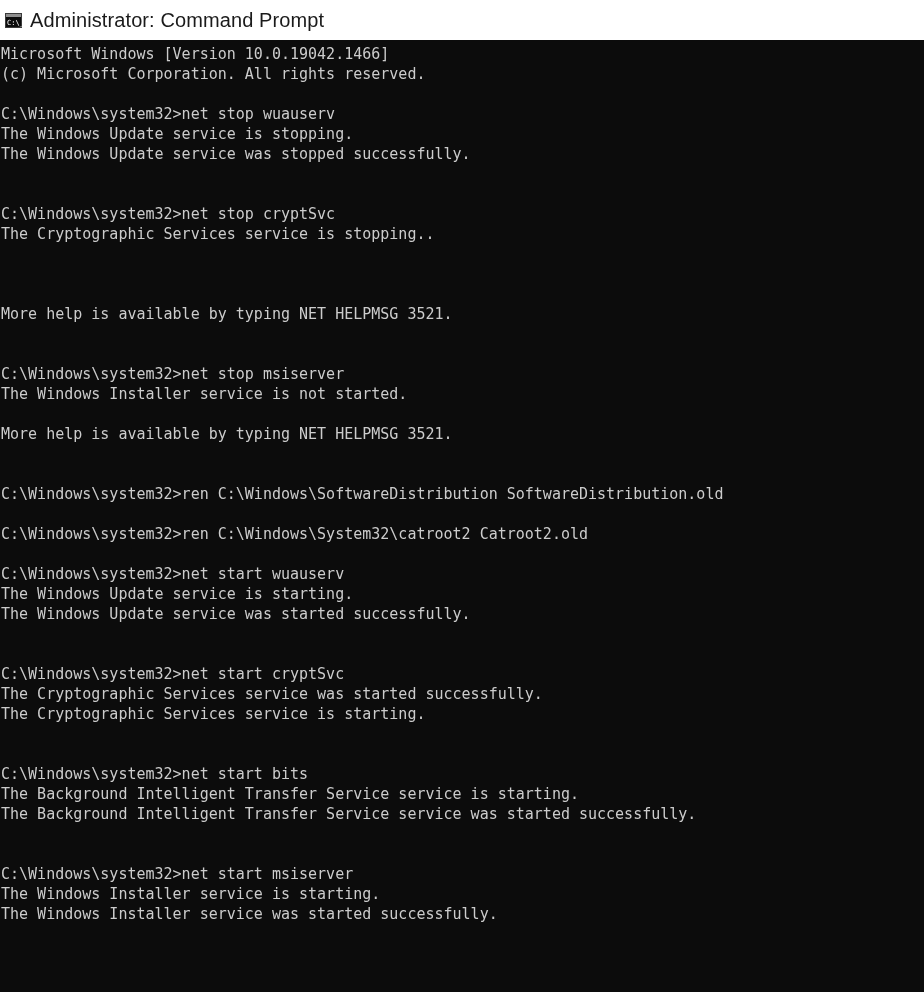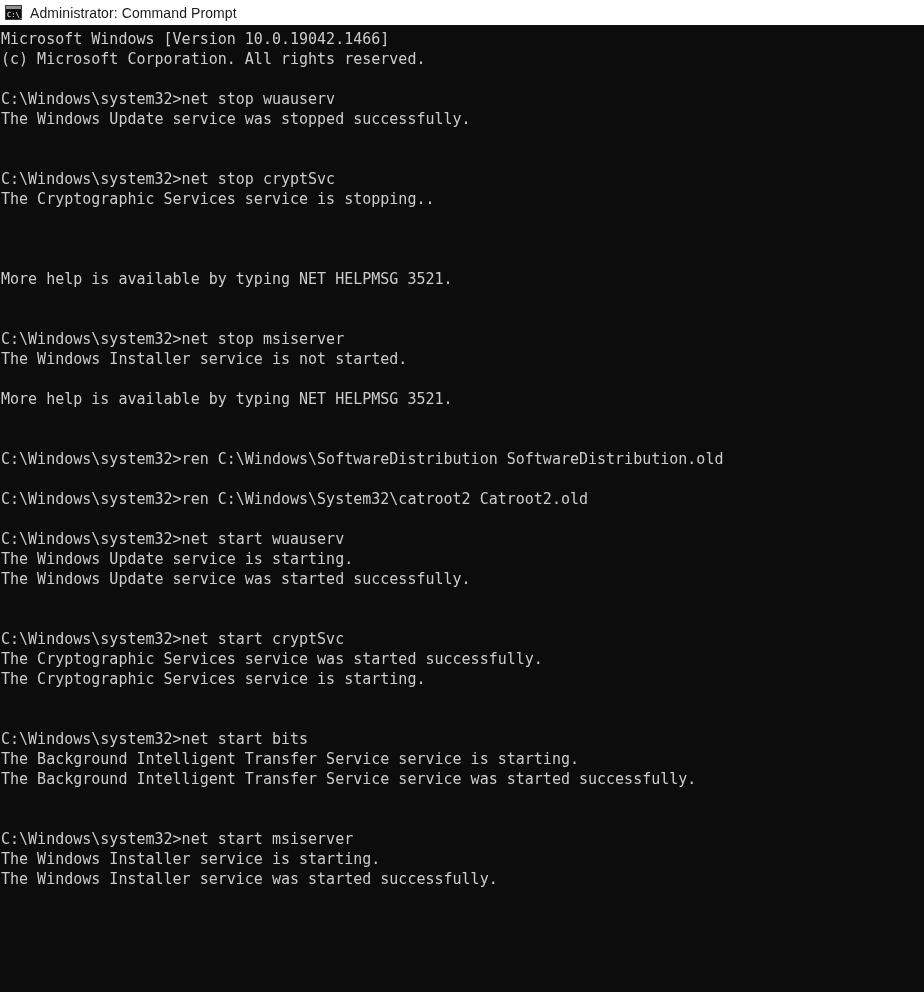--- a/index.html
+++ b/index.html
@@ -10,37 +10,37 @@
   }
   body {
     width: 924px;
     height: 992px;
     overflow: hidden;
     font-family: "DejaVu Sans Mono", monospace;
   }
 
   
   .titlebar {
-    height: 25px;
+    height: 40px;
     background: #ffffff;
     display: flex;
     align-items: center;
     padding-left: 5px;
     box-sizing: border-box;
   }
   .cmd-icon {
     width: 17px;
     height: 15px;
     flex: 0 0 auto;
     margin-right: 8px;
     display: block;
   }
   .titlebar-text {
     font-family: "Liberation Sans", sans-serif;
-    font-size: 14px;
+    font-size: 20px;
     color: #1b1b1b;
     line-height: 1;
     white-space: nowrap;
     letter-spacing: 0.1px;
   }
 
   
   .console {
     background: #0c0c0c;
     height: 964px;
@@ -72,20 +72,21 @@
     <text x="2" y="12" font-family="DejaVu Sans Mono, monospace" font-size="7" fill="#ffffff">C:\_</text>
   </svg>
   <span class="titlebar-text">Administrator: Command Prompt</span>
 </div>
 
 <div class="console" id="console-output">
     <div class="console-line">Microsoft Windows [Version 10.0.19042.1466]</div>
     <div class="console-line">(c) Microsoft Corporation. All rights reserved.</div>
     <div class="console-line blank">&nbsp;</div>
     <div class="console-line">C:\Windows\system32&gt;net stop wuauserv</div>
+    <div class="console-line">The Windows Update service is stopping.</div>
     <div class="console-line">The Windows Update service was stopped successfully.</div>
     <div class="console-line blank">&nbsp;</div>
     <div class="console-line blank">&nbsp;</div>
     <div class="console-line">C:\Windows\system32&gt;net stop cryptSvc</div>
     <div class="console-line">The Cryptographic Services service is stopping..</div>
     <div class="console-line blank">&nbsp;</div>
     <div class="console-line blank">&nbsp;</div>
     <div class="console-line blank">&nbsp;</div>
     <div class="console-line">More help is available by typing NET HELPMSG 3521.</div>
     <div class="console-line blank">&nbsp;</div>

